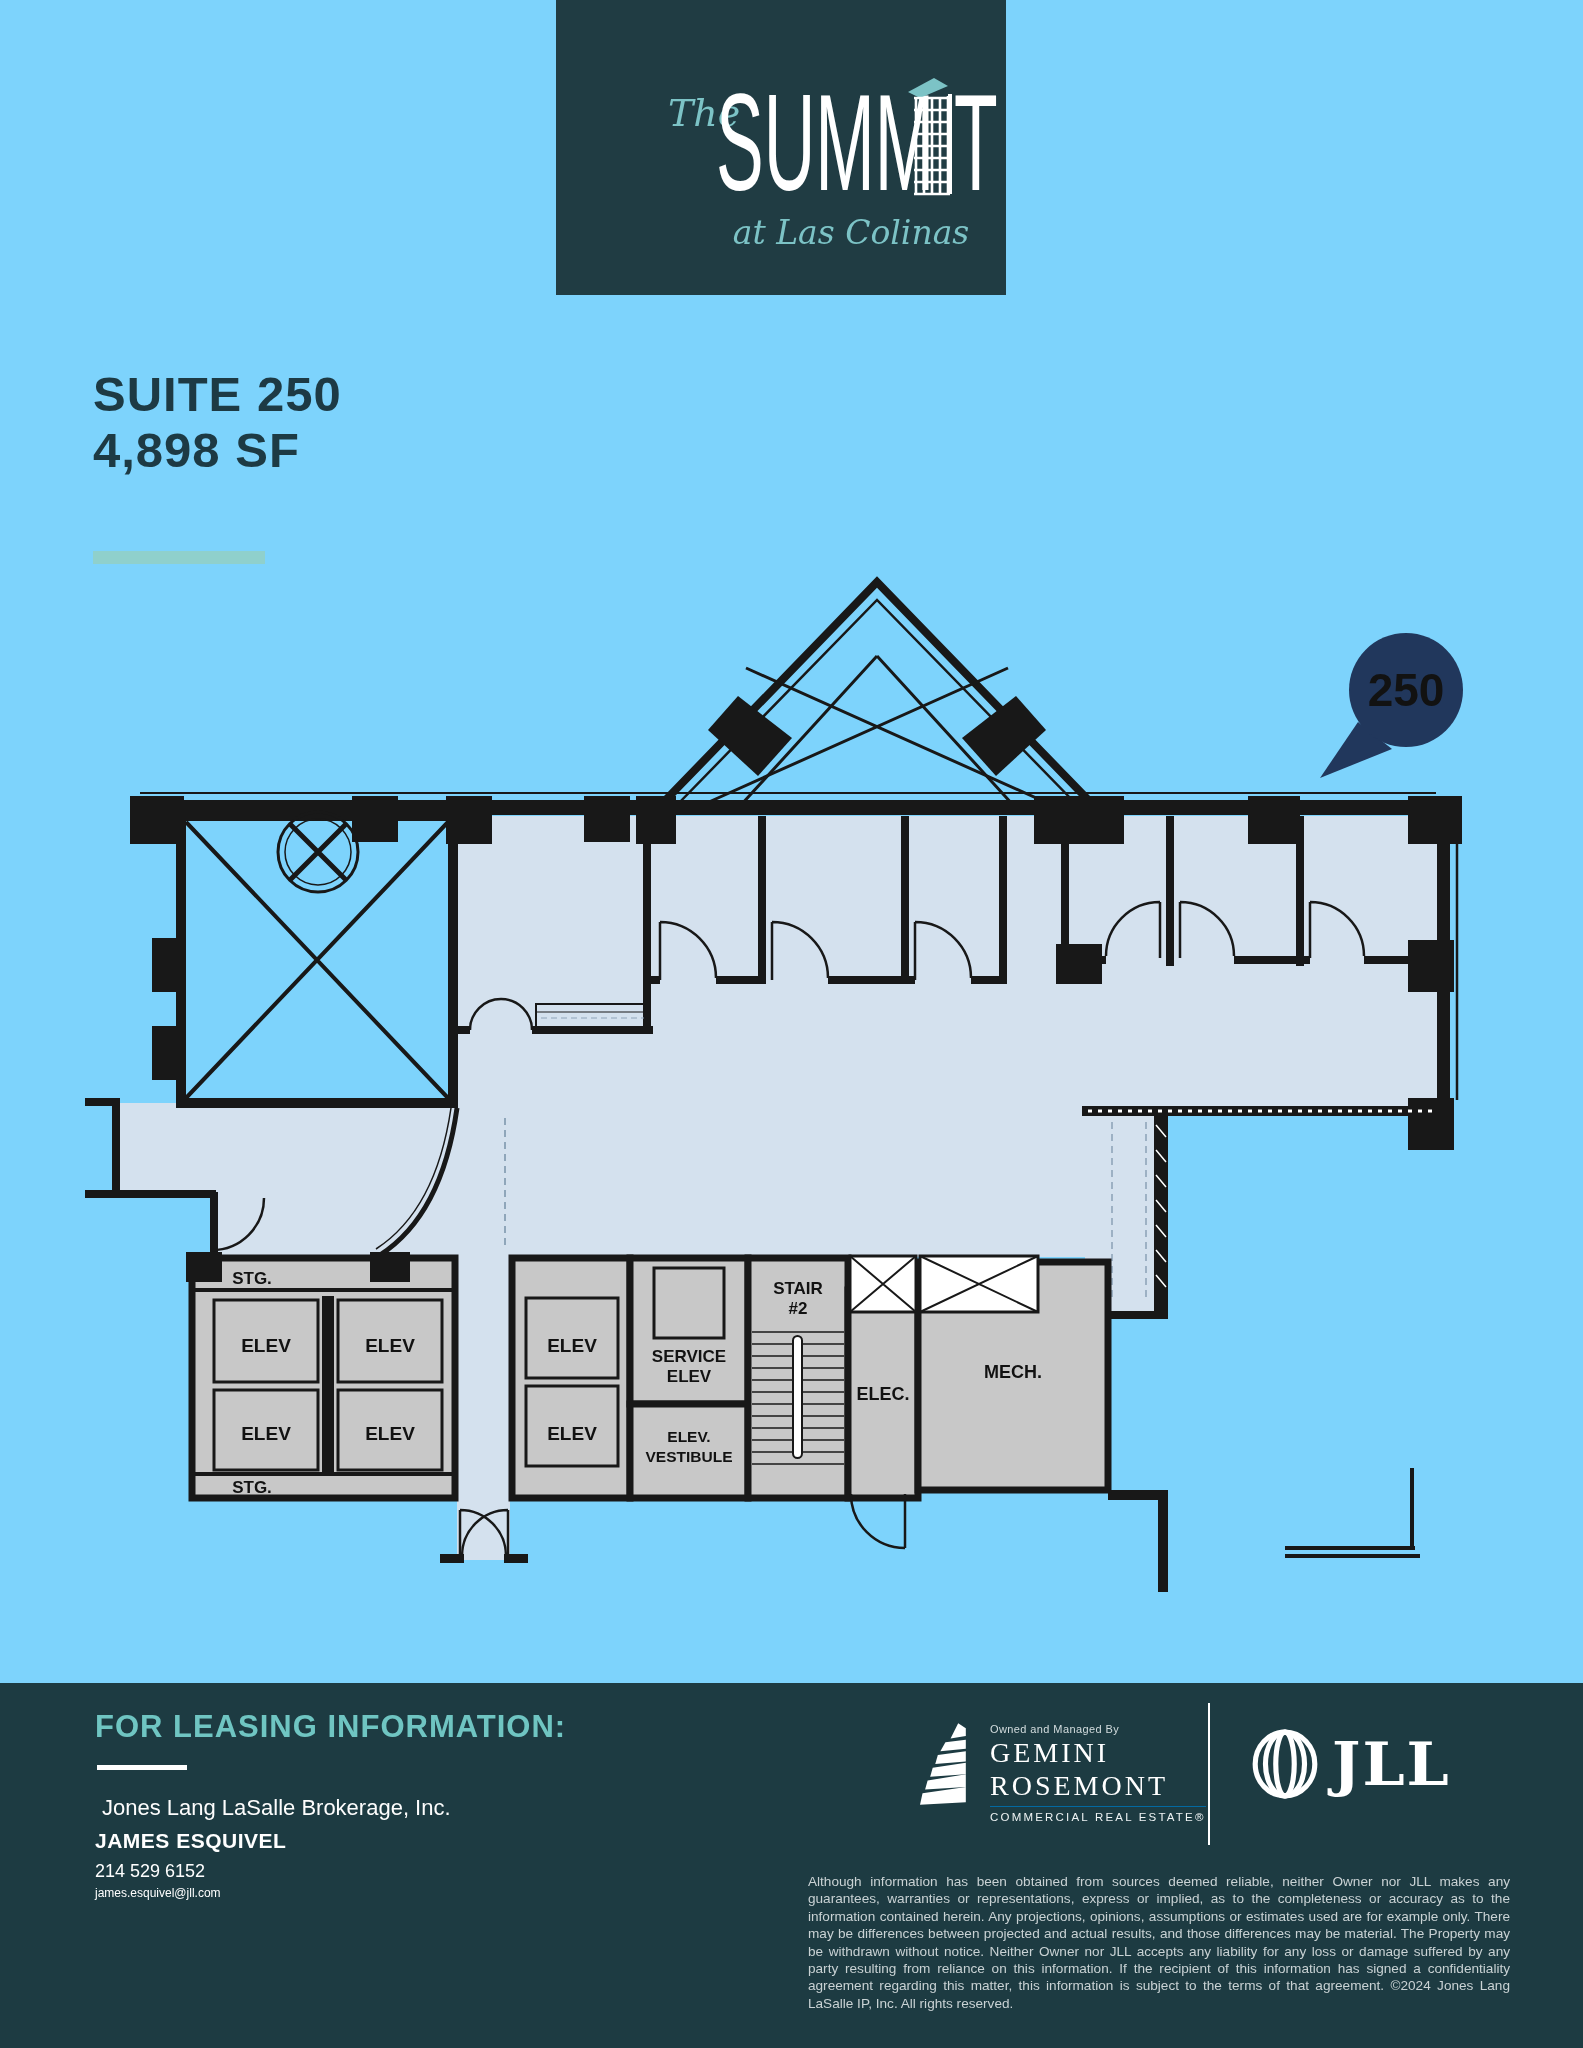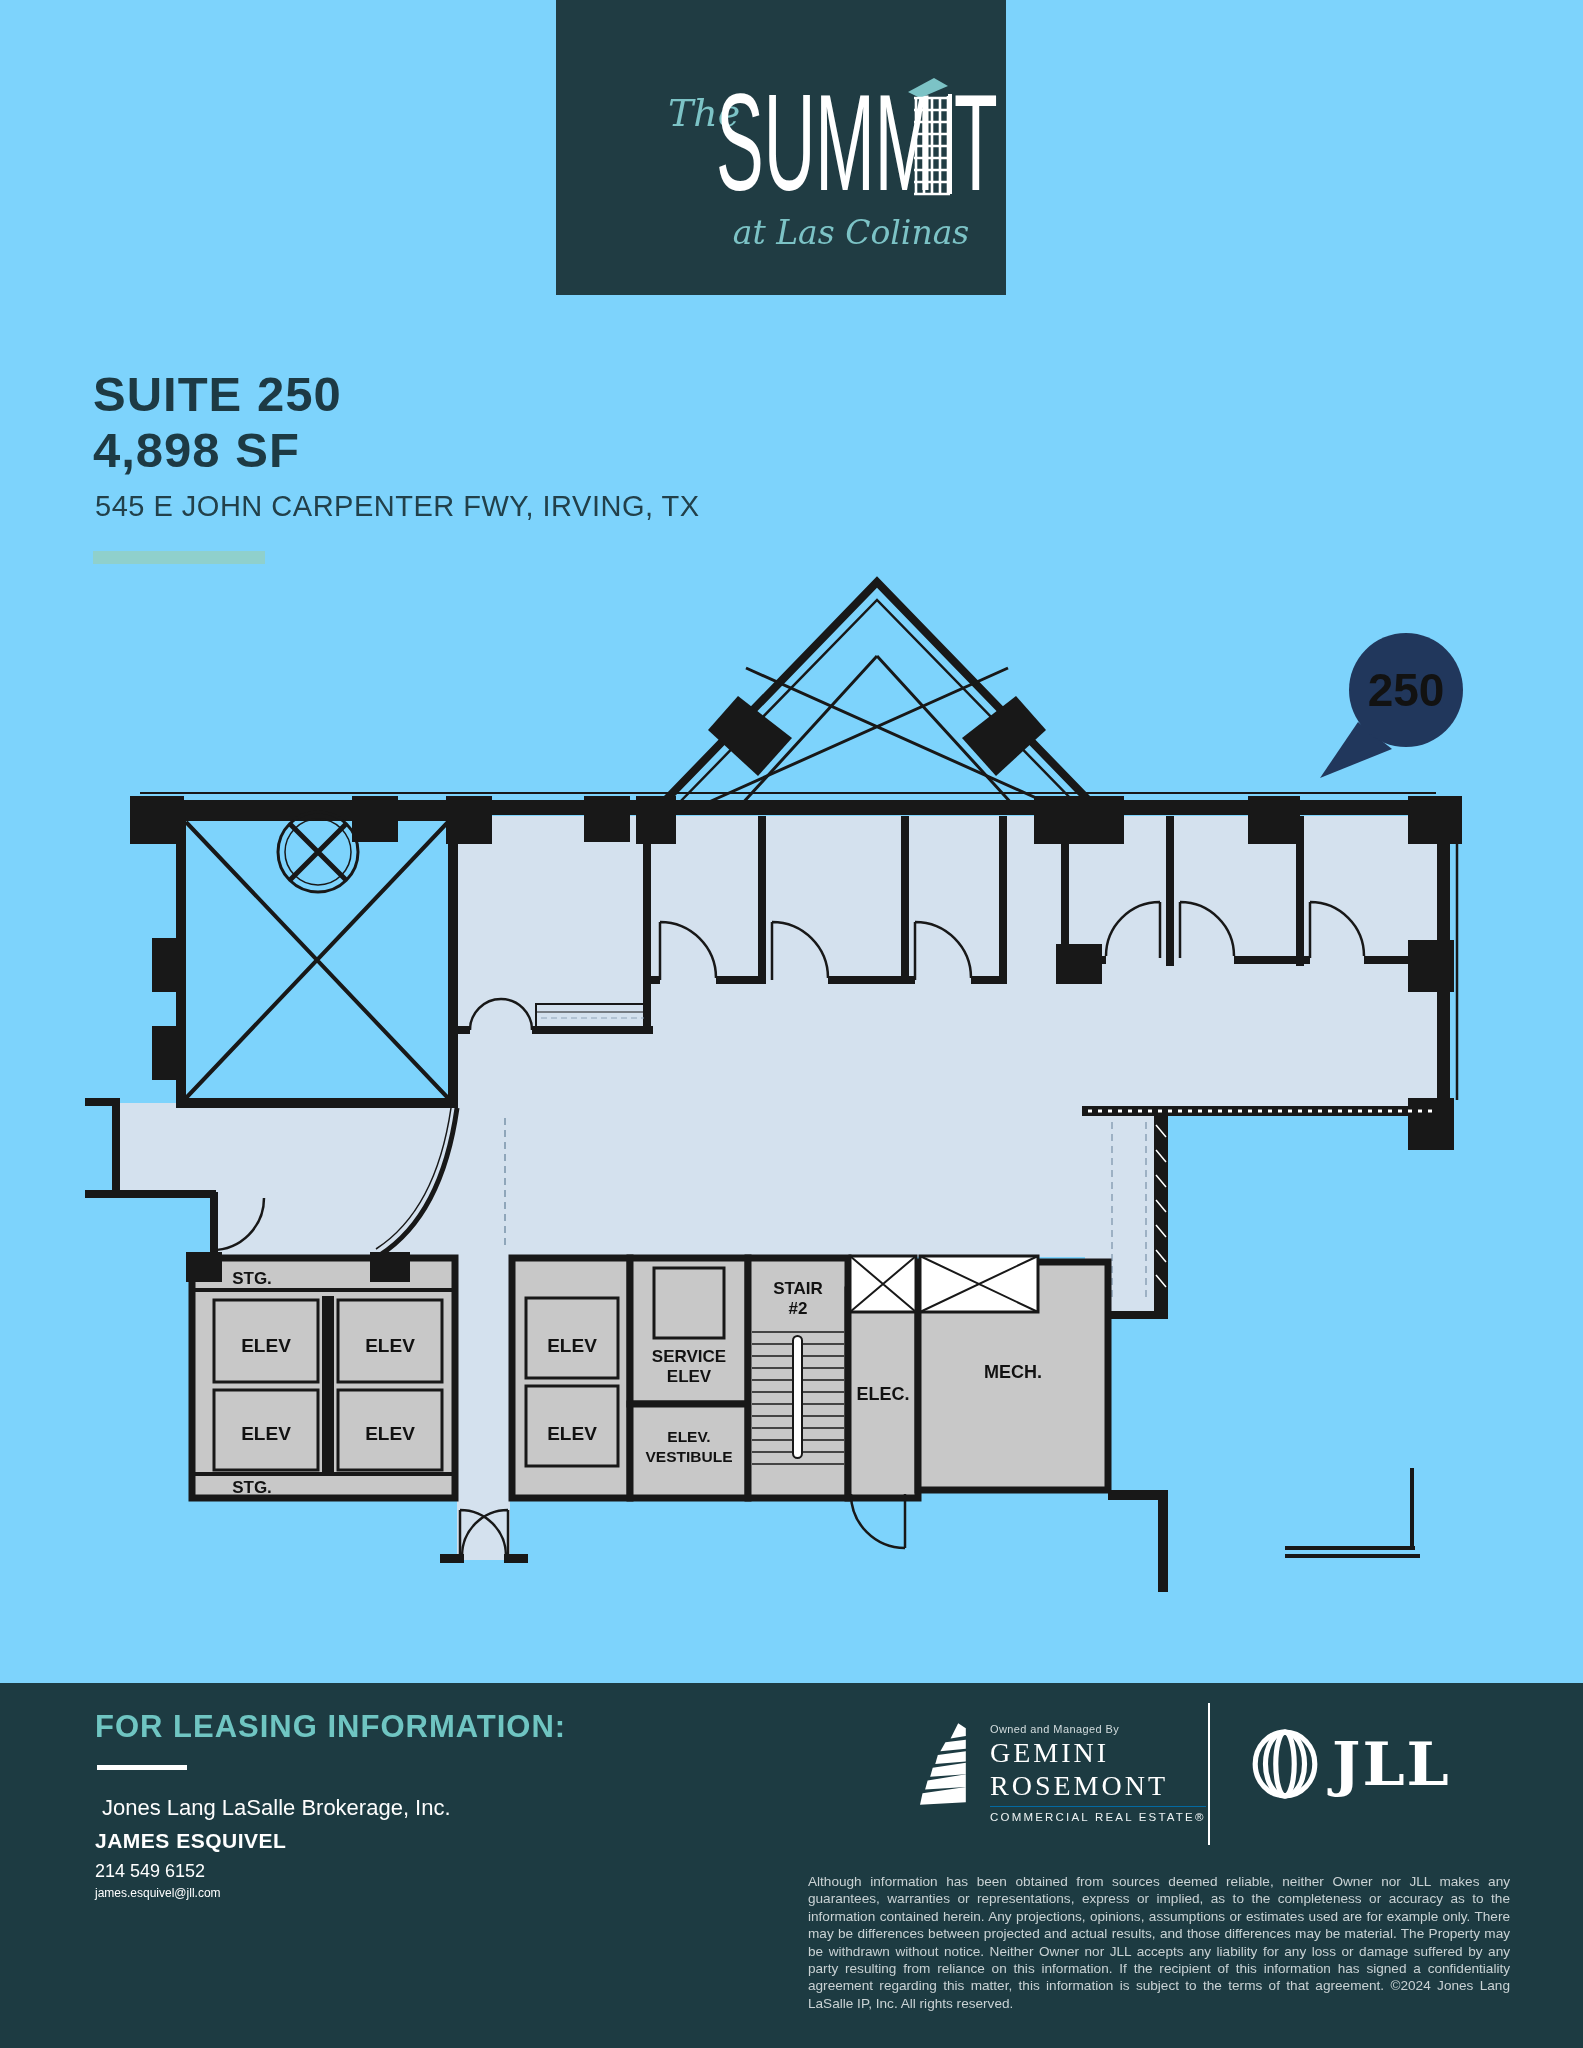--- a/index.html
+++ b/index.html
@@ -62,21 +62,20 @@
         <path d="M8,24V120M16,24V120M24,24V120M32,24V120M40,22V120 M6,24H40M6,36H40M6,48H40M6,60H40M6,72H40M6,84H40M6,96H40M6,108H40M6,120H42" stroke="#ffffff" stroke-width="2.6" fill="none"></path>
         <rect x="40" y="20" width="4" height="100" fill="#ffffff"></rect>
       </g>
       <text transform="translate(398,190) scale(0.55,1.05)" font-family="Liberation Sans, sans-serif" font-size="130" font-weight="400" fill="#ffffff">T</text>
       <text x="295" y="244" text-anchor="middle" font-family="DejaVu Serif, serif" font-style="italic" font-size="33" fill="#7cc3c6">at Las Colinas</text>
     </svg>
   </div>
 
   <div class="h-suite">SUITE 250</div>
   <div class="h-area">4,898 SF</div>
-  <div class="h-addr">545 E JOHN CARPENTER FWY, IRVING, TX</div>
   <div class="h-bar"></div>
 
   <svg class="plan" viewBox="85 570 1395 1075">
 
     <path d="M453,816 L1443,816 L1443,1113 L1160,1113 L1160,1315 L1085,1315 L1085,1257
              L510,1257 L510,1560 L457,1560 L457,1257 L212,1257 L212,1195 L115,1195
              L115,1103 L453,1103 Z" fill="#d4e1ee"></path>
 
     <g stroke="#181818" fill="none">
       <path d="M656,810 L877,582 L1098,810" stroke-width="8"></path>
@@ -256,21 +255,21 @@
   </svg>
 
   <div class="footer">
     <div class="f-heading">FOR LEASING INFORMATION:</div>
     <div class="f-bar"></div>
     <div class="f-company">Jones Lang LaSalle Brokerage, Inc.</div>
 
     <div class="f-contacts">
       <div class="f-contact">
         <div class="f-name">JAMES ESQUIVEL</div>
-        <div class="f-phone">214 549 6152</div>
+        <div class="f-phone">214 529 6152</div>
         <div class="f-email">james.esquivel@jll.com</div>
       </div>
     </div>
 
     <div class="gemini">
       <svg width="56" height="82" viewBox="0 0 44 64">
         <g fill="#ffffff">
           <polygon points="30,0 36,4 36,10 24,12"></polygon>
           <polygon points="20,15 36,13 36,20 16,22"></polygon>
           <polygon points="14,25 36,22 36,30 12,32"></polygon>

